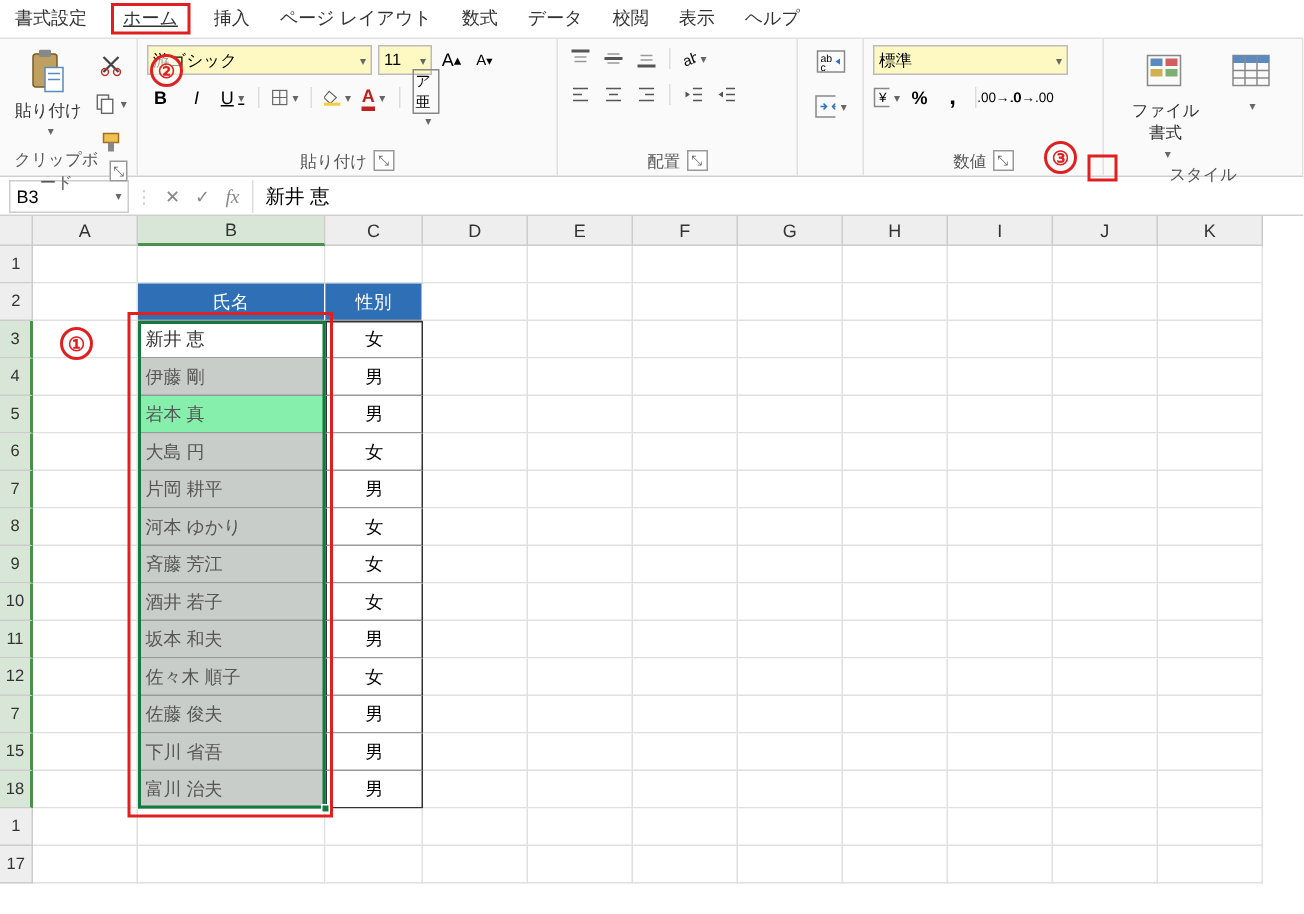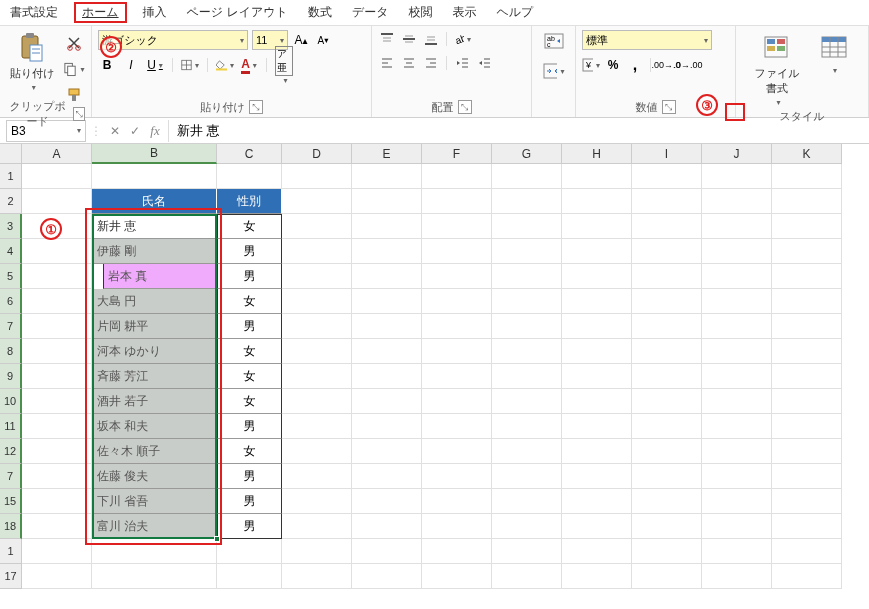--- a/index.html
+++ b/index.html
@@ -422,21 +422,21 @@
       <div class="cell gender" style="left: 195px; top: 75px; width: 65px; height: 25px; border-left: 1px solid rgb(51, 51, 51); border-right: 1px solid rgb(51, 51, 51); border-bottom: 1px solid rgb(153, 153, 153);">男</div>
       <div class="cell" style="left: 260px; top: 75px; width: 70px; height: 25px;"></div>
       <div class="cell" style="left: 330px; top: 75px; width: 70px; height: 25px;"></div>
       <div class="cell" style="left: 400px; top: 75px; width: 70px; height: 25px;"></div>
       <div class="cell" style="left: 470px; top: 75px; width: 70px; height: 25px;"></div>
       <div class="cell" style="left: 540px; top: 75px; width: 70px; height: 25px;"></div>
       <div class="cell" style="left: 610px; top: 75px; width: 70px; height: 25px;"></div>
       <div class="cell" style="left: 680px; top: 75px; width: 70px; height: 25px;"></div>
       <div class="cell" style="left: 750px; top: 75px; width: 70px; height: 25px;"></div>
       <div class="cell" style="left: 0px; top: 100px; width: 70px; height: 25px;"></div>
-      <div class="cell" style="left: 70px; top: 100px; width: 125px; height: 25px; background: #f0abfc; border-left: 1px solid rgb(51, 51, 51); border-right: 1px solid rgb(51, 51, 51); border-bottom: 1px solid rgb(153, 153, 153); color: rgb(85, 85, 85); margin-left: 11px;">岩本 真</div>
+      <div class="cell" style="left: 70px; top: 100px; width: 125px; height: 25px; background: #86efac; border-left: 1px solid rgb(51, 51, 51); border-right: 1px solid rgb(51, 51, 51); border-bottom: 1px solid rgb(153, 153, 153); color: rgb(85, 85, 85);">岩本 真</div>
       <div class="cell gender" style="left: 195px; top: 100px; width: 65px; height: 25px; border-left: 1px solid rgb(51, 51, 51); border-right: 1px solid rgb(51, 51, 51); border-bottom: 1px solid rgb(153, 153, 153);">男</div>
       <div class="cell" style="left: 260px; top: 100px; width: 70px; height: 25px;"></div>
       <div class="cell" style="left: 330px; top: 100px; width: 70px; height: 25px;"></div>
       <div class="cell" style="left: 400px; top: 100px; width: 70px; height: 25px;"></div>
       <div class="cell" style="left: 470px; top: 100px; width: 70px; height: 25px;"></div>
       <div class="cell" style="left: 540px; top: 100px; width: 70px; height: 25px;"></div>
       <div class="cell" style="left: 610px; top: 100px; width: 70px; height: 25px;"></div>
       <div class="cell" style="left: 680px; top: 100px; width: 70px; height: 25px;"></div>
       <div class="cell" style="left: 750px; top: 100px; width: 70px; height: 25px;"></div>
       <div class="cell" style="left: 0px; top: 125px; width: 70px; height: 25px;"></div>

